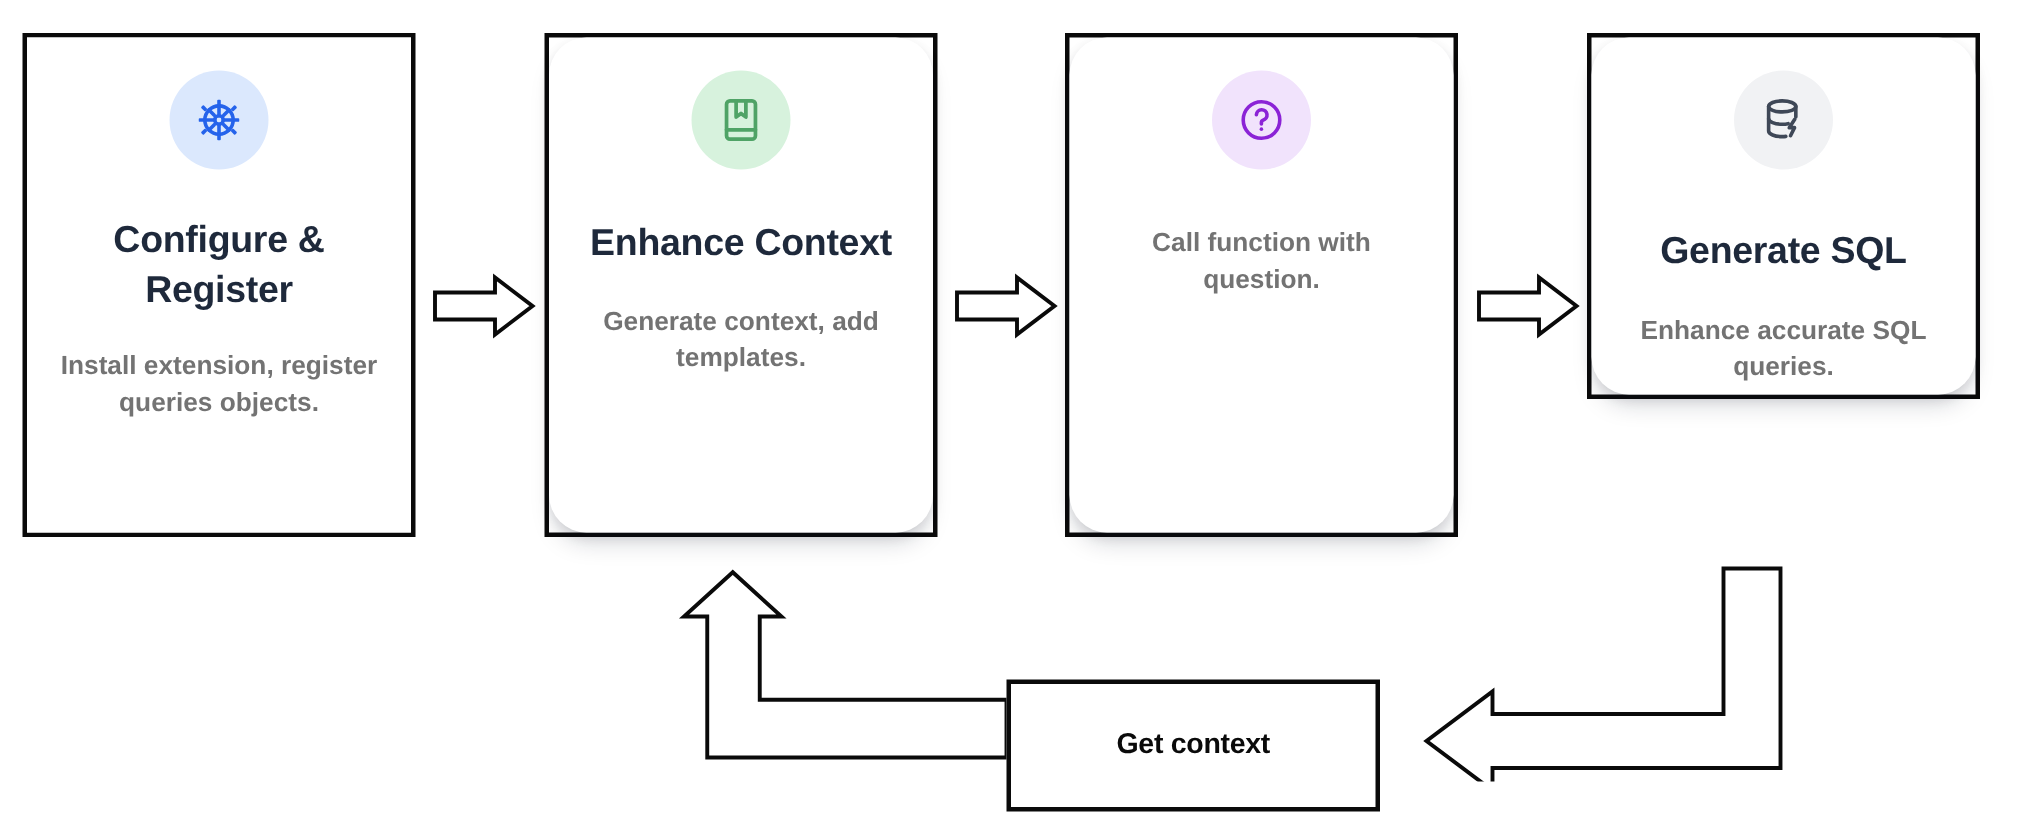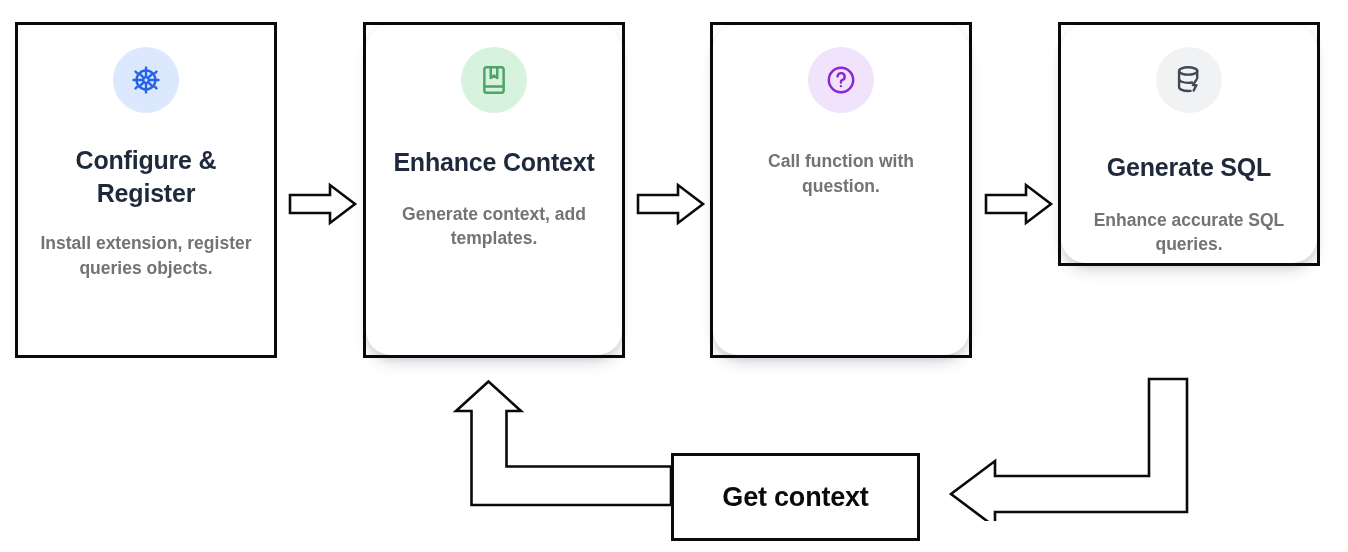--- a/index.html
+++ b/index.html
@@ -93,21 +93,21 @@
     width: 249px;
     height: 88px;
     box-sizing: border-box;
     border: 3px solid #0a0a0a;
     background: #ffffff;
     display: flex;
     align-items: center;
     justify-content: center;
   }
   #get-context-box .label {
-    font-size: 27px;
+    font-size: 19px;
     font-weight: bold;
     color: #0a0a0a;
     letter-spacing: -0.2px;
   }
 </style>
 </head>
 <body>
 
 <div id="canvas">
 

